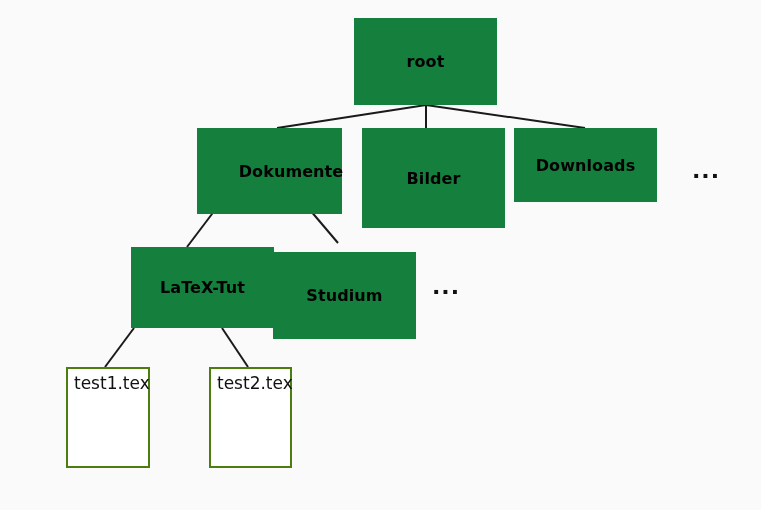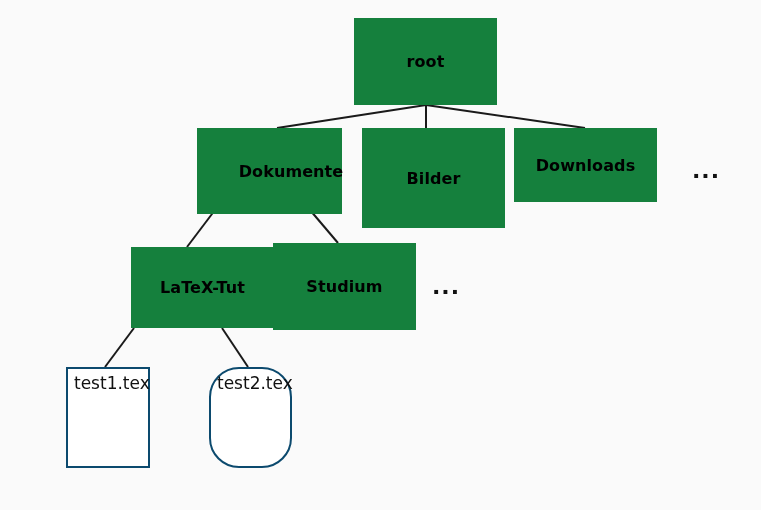--- a/index.html
+++ b/index.html
@@ -36,21 +36,21 @@
     display: flex;
     align-items: center;
     justify-content: center;
     color: #000000;
     font-weight: bold;
     font-size: 16px;
     letter-spacing: 0.1px;
   }
   .node.file {
     background: #ffffff;
-    border: 2px solid #0c4a6e;
+    border: 2px solid #4d7c0f;
     padding: 5px 6px 0 6px;
     color: #111111;
     font-weight: normal;
     font-size: 17px;
     line-height: 1.1;
     text-align: left;
   }
   .ellipsis {
     position: absolute;
     color: #111111;
@@ -83,21 +83,21 @@
       </div>
       <div class="node folder" style="left: 354px; top: 128px; width: 143px; height: 100px; margin-left: 8px;">
         <span>Bilder</span>
       </div>
       <div class="node folder" style="left: 514px; top: 128px; width: 143px; height: 74px;">
         <span>Downloads</span>
       </div>
       <div class="node folder" style="left: 107px; top: 247px; width: 143px; height: 81px; margin-left: 24px;">
         <span>LaTeX-Tut</span>
       </div>
-      <div class="node folder" style="left: 273px; top: 243px; width: 143px; height: 87px;">
+      <div class="node folder" style="left: 273px; top: 252px; width: 143px; height: 87px;">
         <span>Studium</span>
       </div>
       <div class="node file" style="left: 66px; top: 367px; width: 84px; height: 101px;"><span>test1.tex</span></div>
-      <div class="node file" style="left: 209px; top: 367px; width: 83px; height: 101px; border-radius: 30px;"><span>test2.tex</span></div>
+      <div class="node file" style="left: 209px; top: 367px; width: 83px; height: 101px;"><span>test2.tex</span></div>
       <div class="ellipsis" style="left: 692px; top: 160px;">...</div>
       <div class="ellipsis" style="left: 432px; top: 276px;">...</div>
     </div>
 </div>
 
 </body></html>

